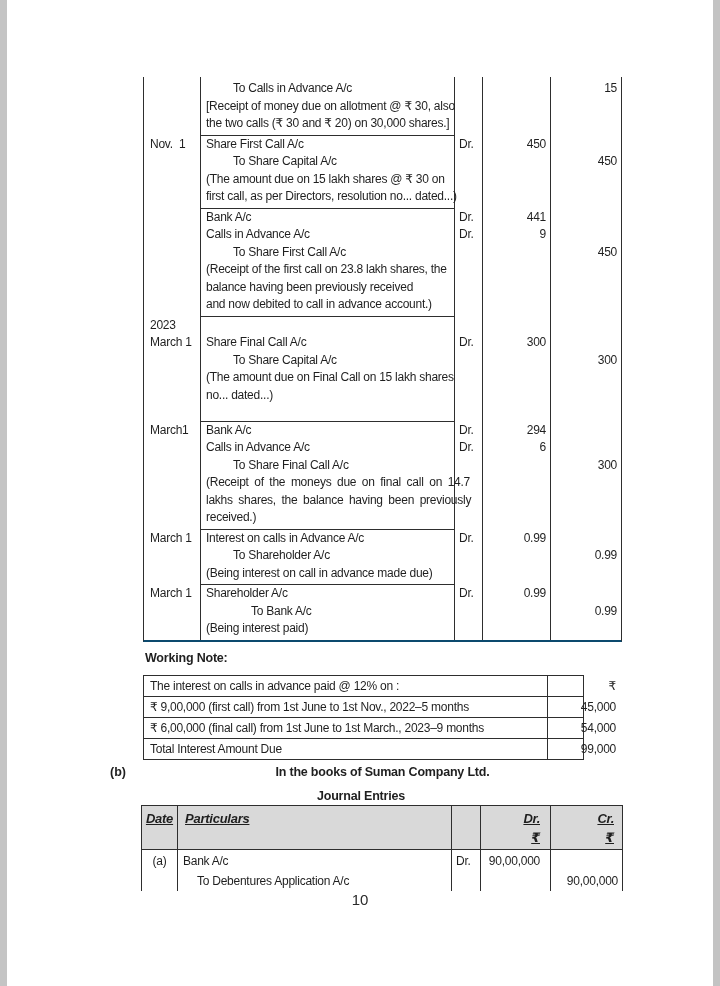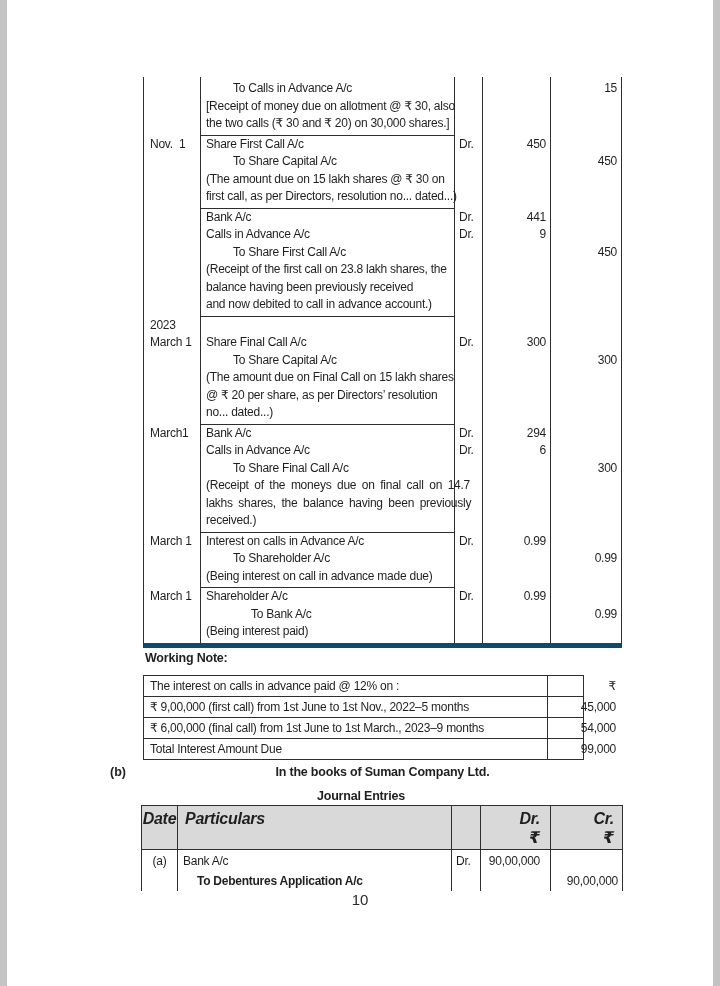--- a/index.html
+++ b/index.html
@@ -11,21 +11,21 @@
   .edge{position:absolute;top:0;bottom:0;width:7px;background:#c4c4c4;}
   .edge.left{left:0;}
   .edge.right{right:0;background:#c3c3c3;}
 
   .line{height:17.5px;line-height:17.5px;font-size:12px;letter-spacing:-0.25px;white-space:pre;}
   .b{font-weight:bold;}
 
   
   #top-table{
     position:absolute;left:143px;top:77px;width:479px;box-sizing:border-box;
-    border-left:1px solid #2e2e2e;border-right:1px solid #2e2e2e;border-bottom:5px solid #0c4a6e;
+    border-left:1px solid #2e2e2e;border-right:1px solid #2e2e2e;border-bottom:2px solid #0c4a6e;
   }
   #top-table .entry{display:grid;grid-template-columns:57px 254px 28px 68px 70px;}
   .cell{box-sizing:border-box;}
   .c-date{border-right:1px solid #2e2e2e;padding-left:6px;}
   .c-part{border-right:1px solid #2e2e2e;padding-left:5px;padding-right:4px;padding-bottom:2px;}
   .entry:not(:last-child) .c-part{border-bottom:1px solid #2e2e2e;}
   .c-lbl{border-right:1px solid #2e2e2e;padding-left:4px;}
   .c-dr{border-right:1px solid #2e2e2e;text-align:right;padding-right:4px;}
   .c-cr{text-align:right;padding-right:4px;}
   #top-table .entry:first-child .cell{padding-top:3px;}
@@ -49,28 +49,28 @@
   #sec-b-heading{position:absolute;left:143px;top:765px;width:479px;text-align:center;font-size:12.5px;font-weight:bold;letter-spacing:-0.2px;}
   #sec-b-subheading{position:absolute;left:141px;top:789px;width:440px;text-align:center;font-size:12.5px;font-weight:bold;letter-spacing:-0.2px;}
 
   
   #bottom-table{
     position:absolute;left:141px;top:805px;width:482px;box-sizing:border-box;
     border-left:1px solid #2e2e2e;border-right:1px solid #2e2e2e;border-top:1px solid #2e2e2e;
   }
   .bt-header{display:grid;grid-template-columns:36px 274px 29px 70px 71px;background:#d9d9d9;border-bottom:1px solid #2e2e2e;}
   .bt-header .cell{padding-top:3px;padding-bottom:2px;}
-  .bt-header .line{height:19px;line-height:19px;font-size:16px;font-style:italic;}
+  .bt-header .line{height:19px;line-height:19px;font-size:13px;font-style:italic;text-decoration:underline;}
   .bt-header .c-dr,.bt-header .c-cr{padding-right:8px;}
   .bt-header .c-part{padding-left:7px;}
   #bottom-table .c-date{text-align:center;padding-left:0;}
   #bottom-table .entry{display:grid;grid-template-columns:36px 274px 29px 70px 71px;}
   #bottom-table .entry .line{height:20px;line-height:20px;}
   #bottom-table .entry .cell{padding-top:1px;}
-  #bottom-table .ind1{padding-left:14px;font-weight:bold;}
+  #bottom-table .ind1{padding-left:14px;}
   #bottom-table .c-dr{padding-right:10px;}
   #bottom-table .c-part{padding-bottom:0;}
 
   #page-footer{position:absolute;left:0;top:891px;width:720px;text-align:center;font-size:15px;color:#2a2a2a;}
 </style>
 </head>
 <body>
 
 <div class="edge left"></div>
 <div class="edge right"></div>
@@ -184,21 +184,20 @@
         <div class="line"></div>
         <div class="line"></div>
         <div class="line"></div>
         <div class="line"></div>
       </div>
       <div class="cell c-part">
         <div class="line"></div>
         <div class="line">Share Final Call A/c</div>
         <div class="line ind1">To Share Capital A/c</div>
         <div class="line">(The amount due on Final Call on 15 lakh shares</div>
-        <div class="line">@ ₹ 20 per share, as per Directors’ resolution</div>
         <div class="line">no... dated...)</div>
       </div>
       <div class="cell c-lbl">
         <div class="line"></div>
         <div class="line">Dr.</div>
         <div class="line"></div>
         <div class="line"></div>
         <div class="line"></div>
         <div class="line"></div>
       </div>

